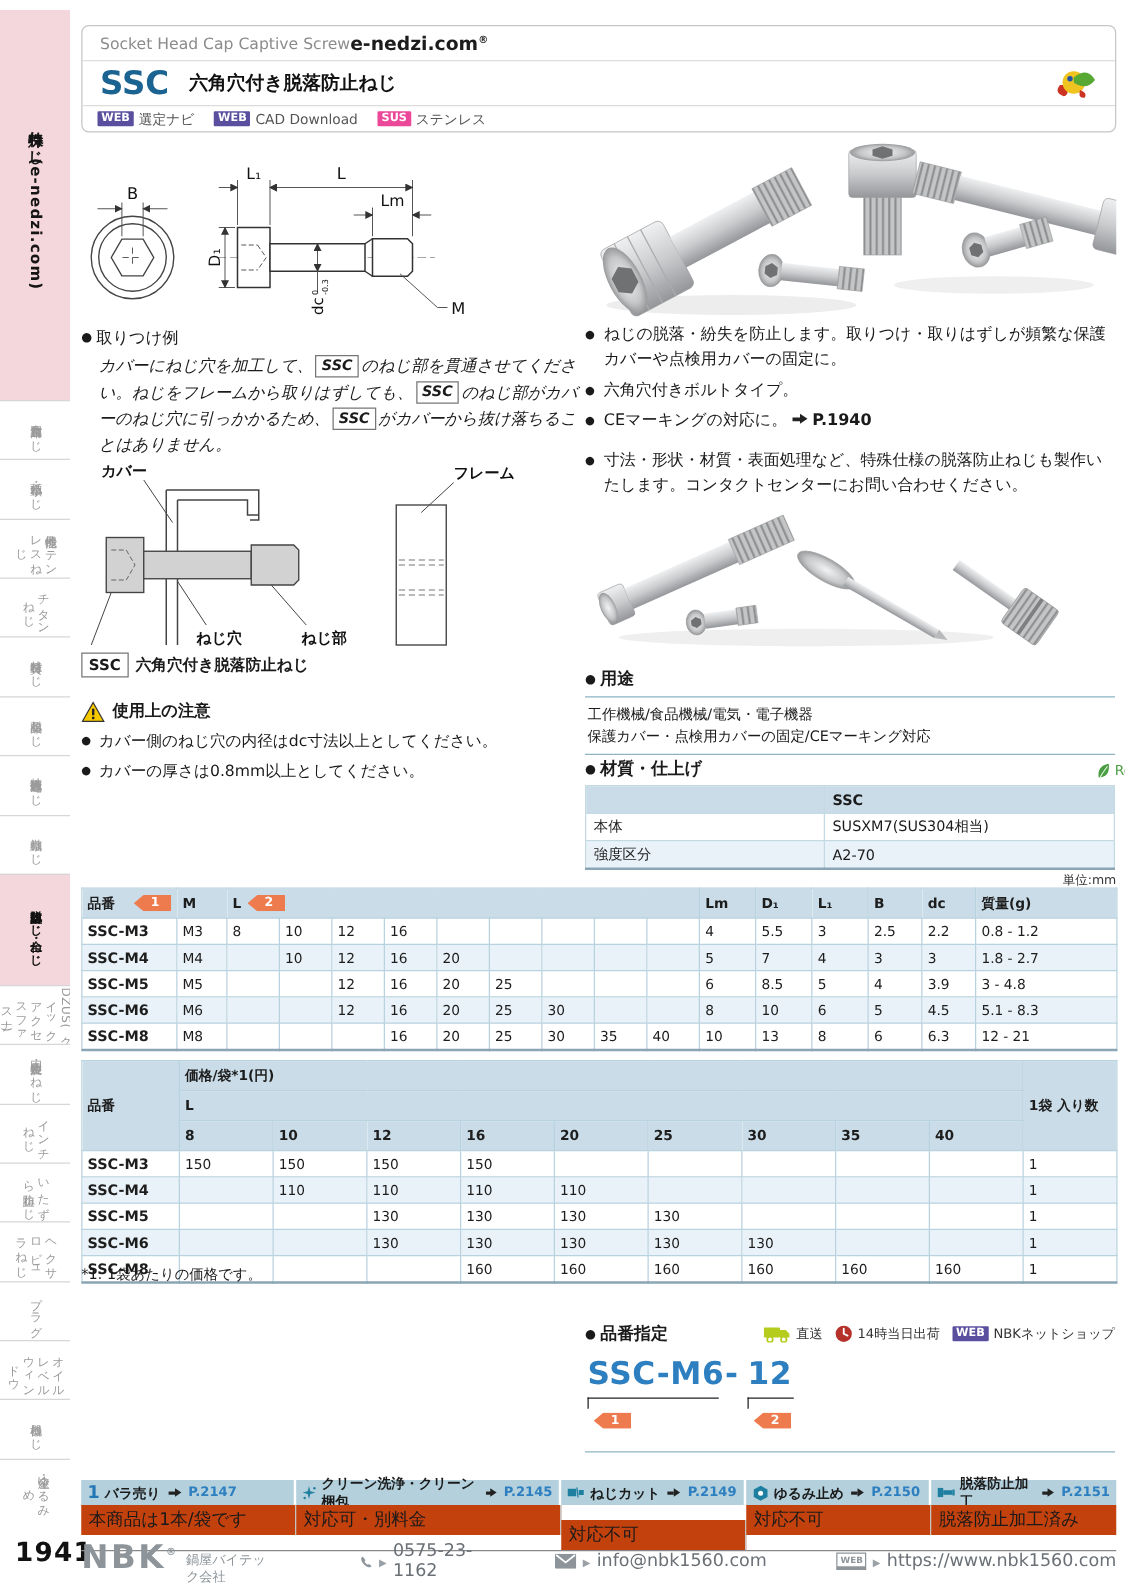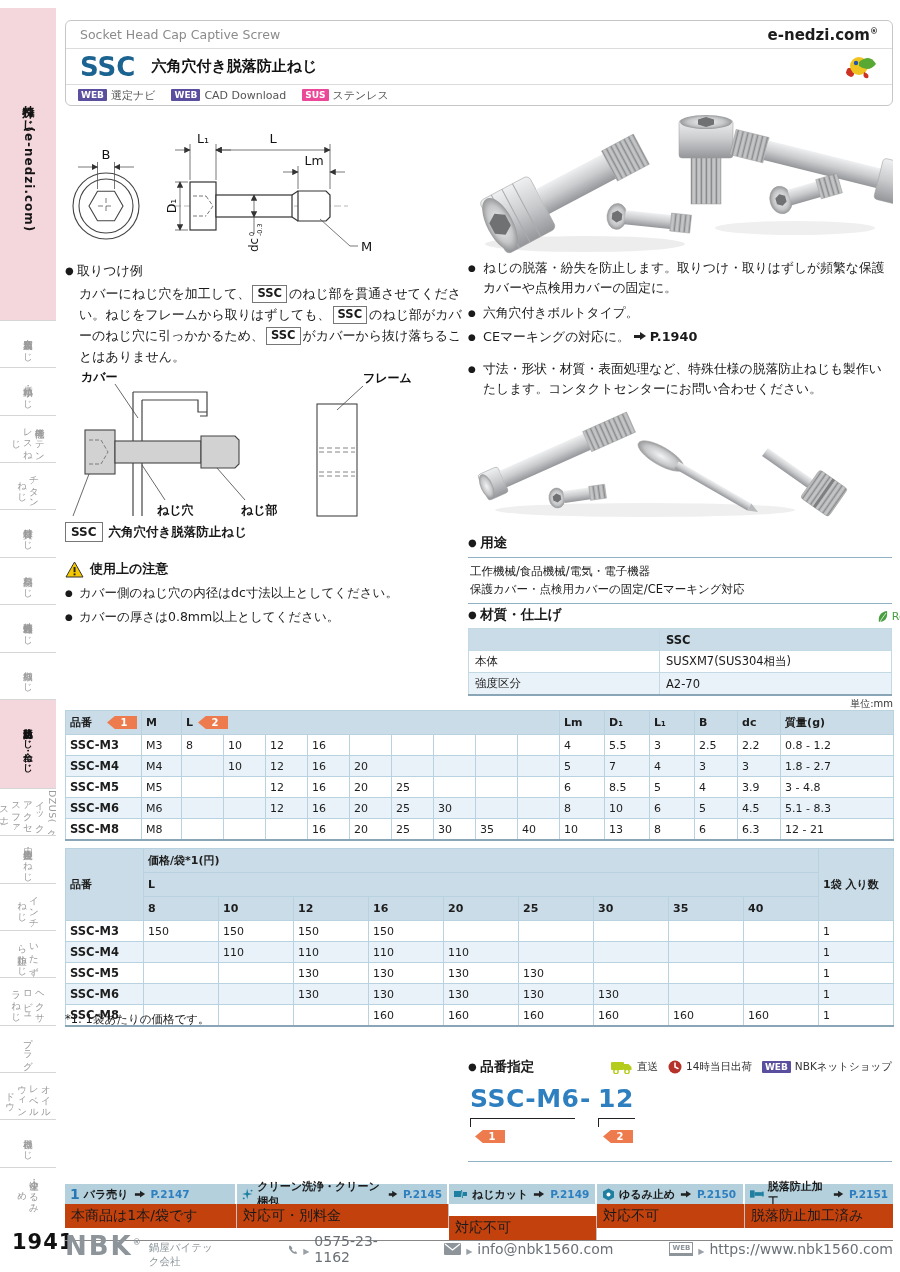--- a/index.html
+++ b/index.html
@@ -11,21 +11,21 @@
   .side-item{writing-mode:vertical-rl;text-orientation:mixed;display:flex;align-items:center;justify-content:center;
     text-align:center;color:#9a9a9a;font-size:9.5px;line-height:1.25;letter-spacing:.5px;border-top:1px solid #d6d6d6;
     flex:1;overflow:hidden;padding:2px 0;cursor:pointer;}
   .side-item.top{flex:0 0 308px;margin-top:8px;border-top:none;background:#f4d7dc;color:#141414;
     font-size:12px;font-weight:bold;letter-spacing:1px;}
   .side-item.active{flex:0 0 84px;background:#f4d7dc;color:#111;font-weight:bold;}
   .pagenum{position:absolute;left:12px;top:1230px;font-size:21px;font-weight:bold;color:#111;letter-spacing:1px;}
 
   
   .hbox{position:absolute;left:65px;top:20px;width:826px;height:84px;border:1px solid #c6c6c6;border-radius:6px;background:#fff;}
-  .hb1{height:27px;display:flex;align-items:center;justify-content:space-between;padding:0 14px;border-bottom:1px solid #dcdcdc;}
+  .hb1{height:27px;display:flex;align-items:center;padding:0 14px;border-bottom:1px solid #dcdcdc;}
   .hb-sub{color:#8b8b8b;font-size:12.5px;}
   .hb-brand{font-weight:bold;font-size:15px;color:#1c1c1c;}
   .hb-brand sup{font-size:8px;}
   .hb2{height:35px;display:flex;align-items:center;padding:0 14px;position:relative;border-bottom:1px solid #dcdcdc;}
   .hb-code{color:#1b6390;font-size:26px;font-weight:bold;margin-right:16px;line-height:1;}
   .hb-title{font-size:15px;font-weight:bold;color:#111;}
   .mascot{position:absolute;right:14px;top:3px;}
   .hb3{height:20px;display:flex;align-items:center;gap:16px;padding:0 12px;}
   .badge-wrap{display:flex;align-items:center;gap:4px;cursor:pointer;}
   .tag{color:#fff;font-weight:bold;font-size:9px;padding:1px 3px;line-height:1.2;border-radius:1px;}
@@ -35,21 +35,21 @@
 
   
   .drawing{position:absolute;left:62px;top:112px;}
   .photo1{position:absolute;left:465px;top:108px;}
   .photo2{position:absolute;left:465px;top:400px;}
 
   
   .install{position:absolute;left:65px;top:260px;width:404px;font-size:13px;line-height:1.62;}
   .sec-bullet::before{content:"● ";font-size:10px;vertical-align:1px;}
   .install-head{margin-bottom:2px;}
-  .install-body{margin-left:14px;}
+  .install-body{margin-left:14px;font-style:italic;}
   .sscbox{display:inline-block;border:1px solid #777;padding:0 4px;font-weight:bold;font-size:11.5px;line-height:1.35;margin:0 2px;vertical-align:1px;}
   .diagram{position:absolute;left:65px;top:368px;}
   .ssc-caption{position:absolute;left:65px;top:522px;display:flex;align-items:center;gap:6px;}
   .sscbox2{border:1px solid #777;padding:0 5px;font-weight:bold;font-size:12px;line-height:1.5;}
   .ssc-desc{font-size:12.5px;font-weight:bold;}
   .caution{position:absolute;left:65px;top:560px;width:404px;}
   .caut-title{display:flex;align-items:center;gap:6px;font-size:13px;font-weight:bold;}
   .caut-item{font-size:12.5px;margin-top:7px;padding-left:14px;position:relative;}
   .caut-item::before{content:"●";position:absolute;left:0;top:3px;font-size:9px;}
 

